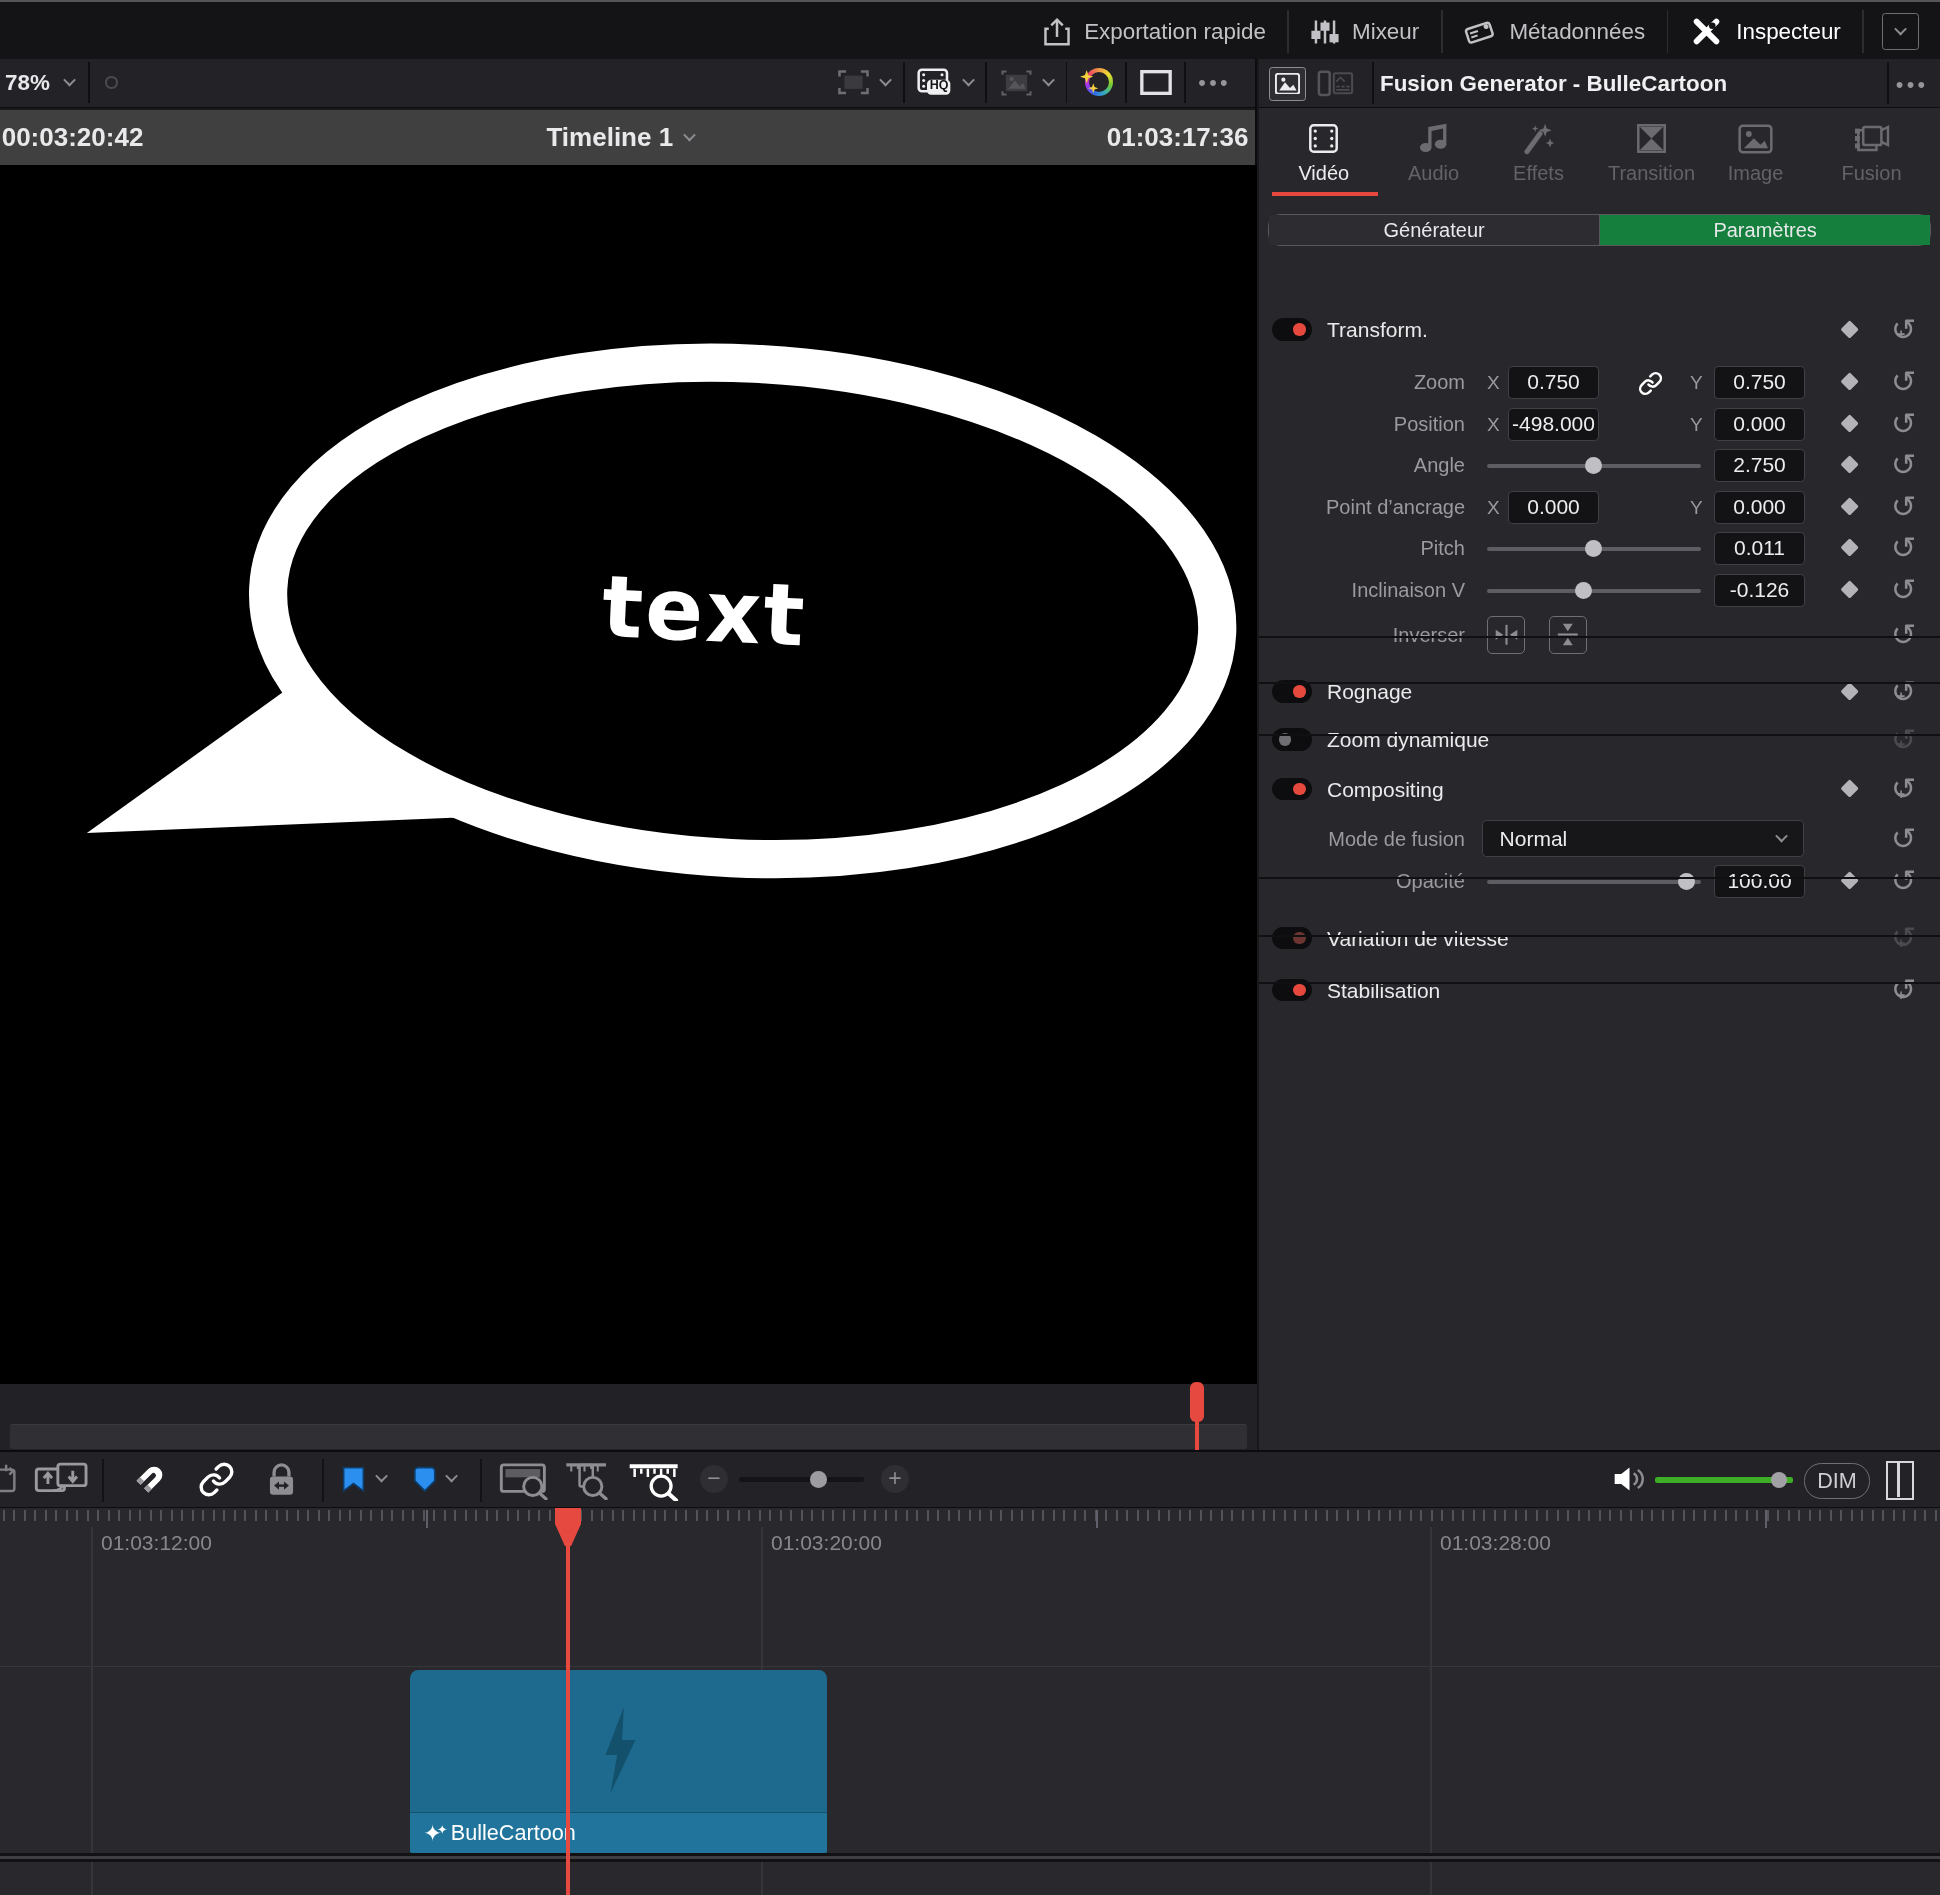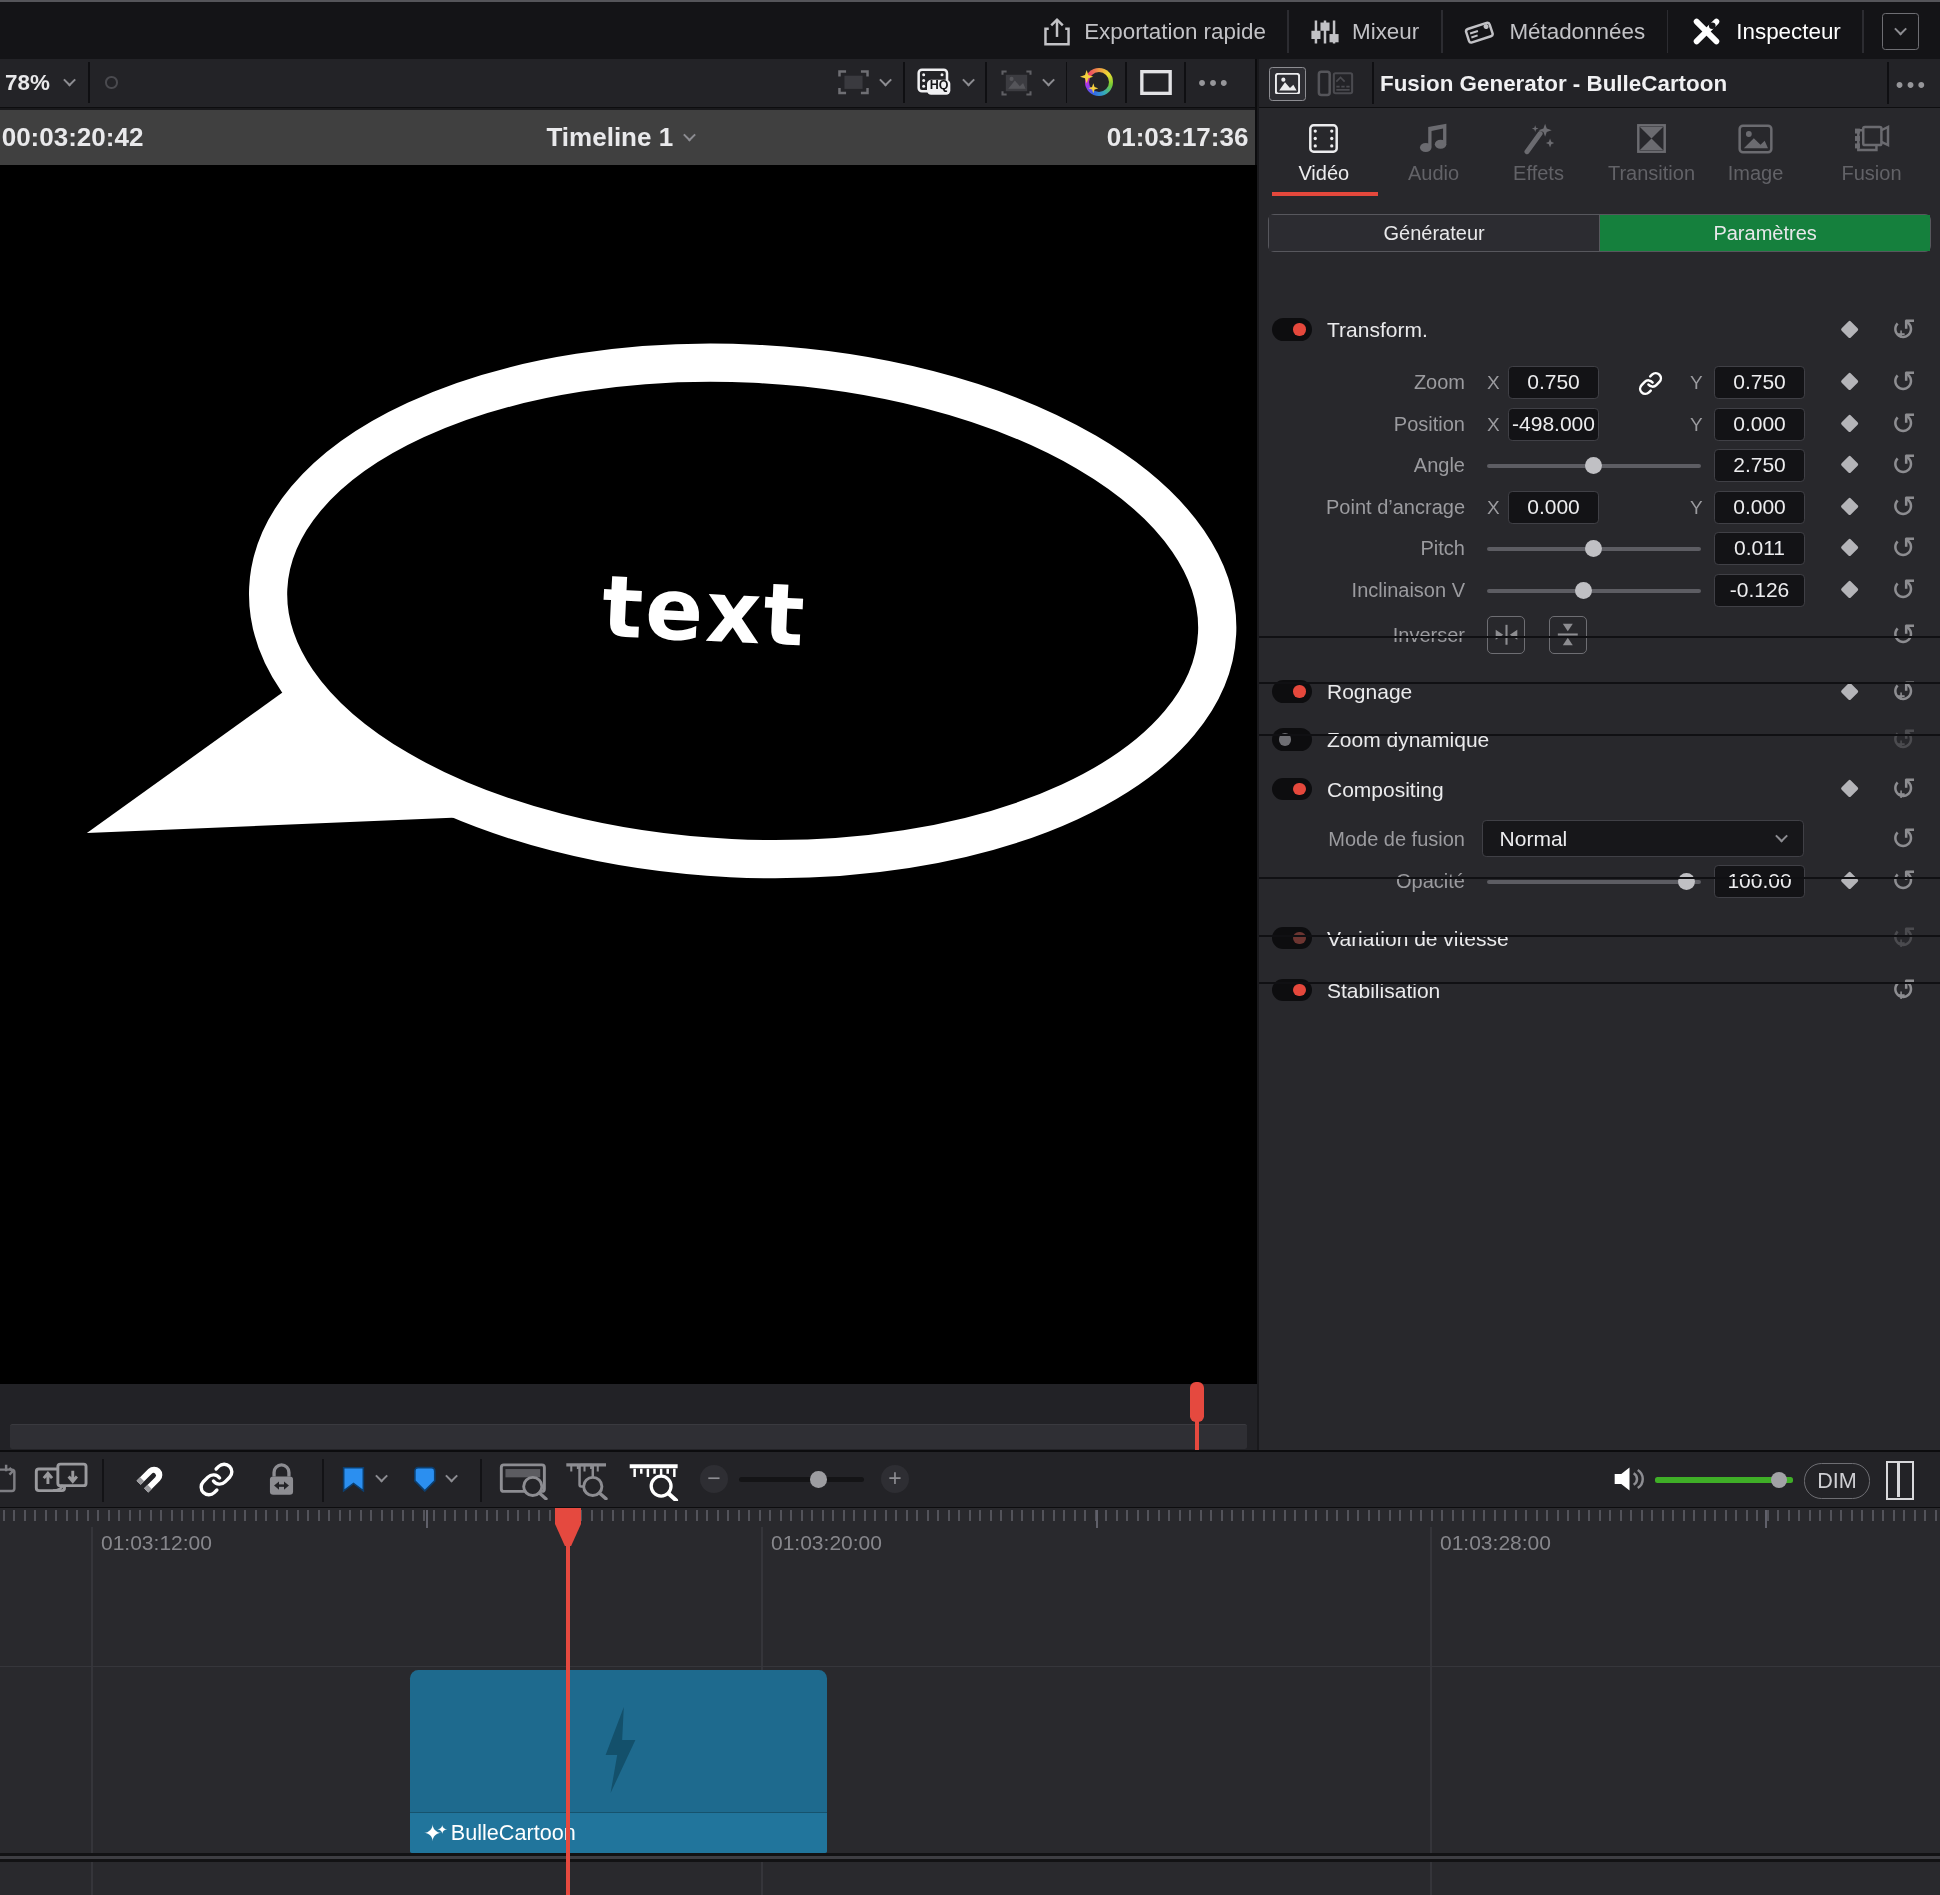--- a/index.html
+++ b/index.html
@@ -47,21 +47,21 @@
   #ins-title { position:absolute; left:0; top:0; width:100%; height:49px; background:#232327; border-bottom:1.7px solid #0e0e10; }
   #ins-title-text { position:absolute; left:121px; top:0; line-height:49px; color:#f0f0f2; font-size:22.4px; font-weight:bold; }
   .ins-title-sep { position:absolute; top:3.3px; width:1.7px; height:42px; background:#0f0f12; }
   #tabs { position:absolute; left:0; top:51px; width:100%; height:90px; }
   .tab { position:absolute; top:0; width:113px; height:86px; text-align:center; }
   .tab .tlabel { position:absolute; left:0; right:0; top:52px; font-size:20px; color:#626267; }
   .tab.active .tlabel { color:#ececee; }
   .tab .ticon { position:absolute; left:0; right:0; top:10px; height:37px; display:flex; align-items:center; justify-content:center; }
   #tab-underline { position:absolute; left:13.3px; top:82px; width:106px; height:4.2px; background:#e5483c; }
 
-  #segmented { position:absolute; left:9.1px; top:155px; width:663px; height:38px; border:0.8px solid #57575d; border-radius:6px; display:flex; }
+  #segmented { position:absolute; left:9.1px; top:155px; width:663px; height:32px; border:0.8px solid #57575d; border-radius:12px; display:flex; }
   .seg { flex:1; display:flex; align-items:center; justify-content:center; color:#e8e8ea; font-size:20px; }
   .seg.left { background:#2c2c31; border-right:0.8px solid #57575d; }
   .seg.right { background:#15803d; }
 
   .irow { position:absolute; left:0; width:100%; height:37px;margin-top:32px; }
   .lab { position:absolute; left:0; width:206px; text-align:right; color:#9b9b9f; font-size:20px; line-height:37px; white-space:nowrap; }
   .axlab { position:absolute; width:16.6px; text-align:center; color:#9b9b9f; font-size:19px; line-height:37px; }
   .vbox { position:absolute; top:1.7px; height:33px; width:91px; background:#131316; border:1.7px solid #404046; border-radius:4.2px;
           color:#ededef; font-size:21px; display:flex; align-items:center; justify-content:center; }
   .sl { position:absolute; left:228px; top:16.6px; width:214px; height:4.2px; background:#5d5d63; border-radius:2.5px; }

